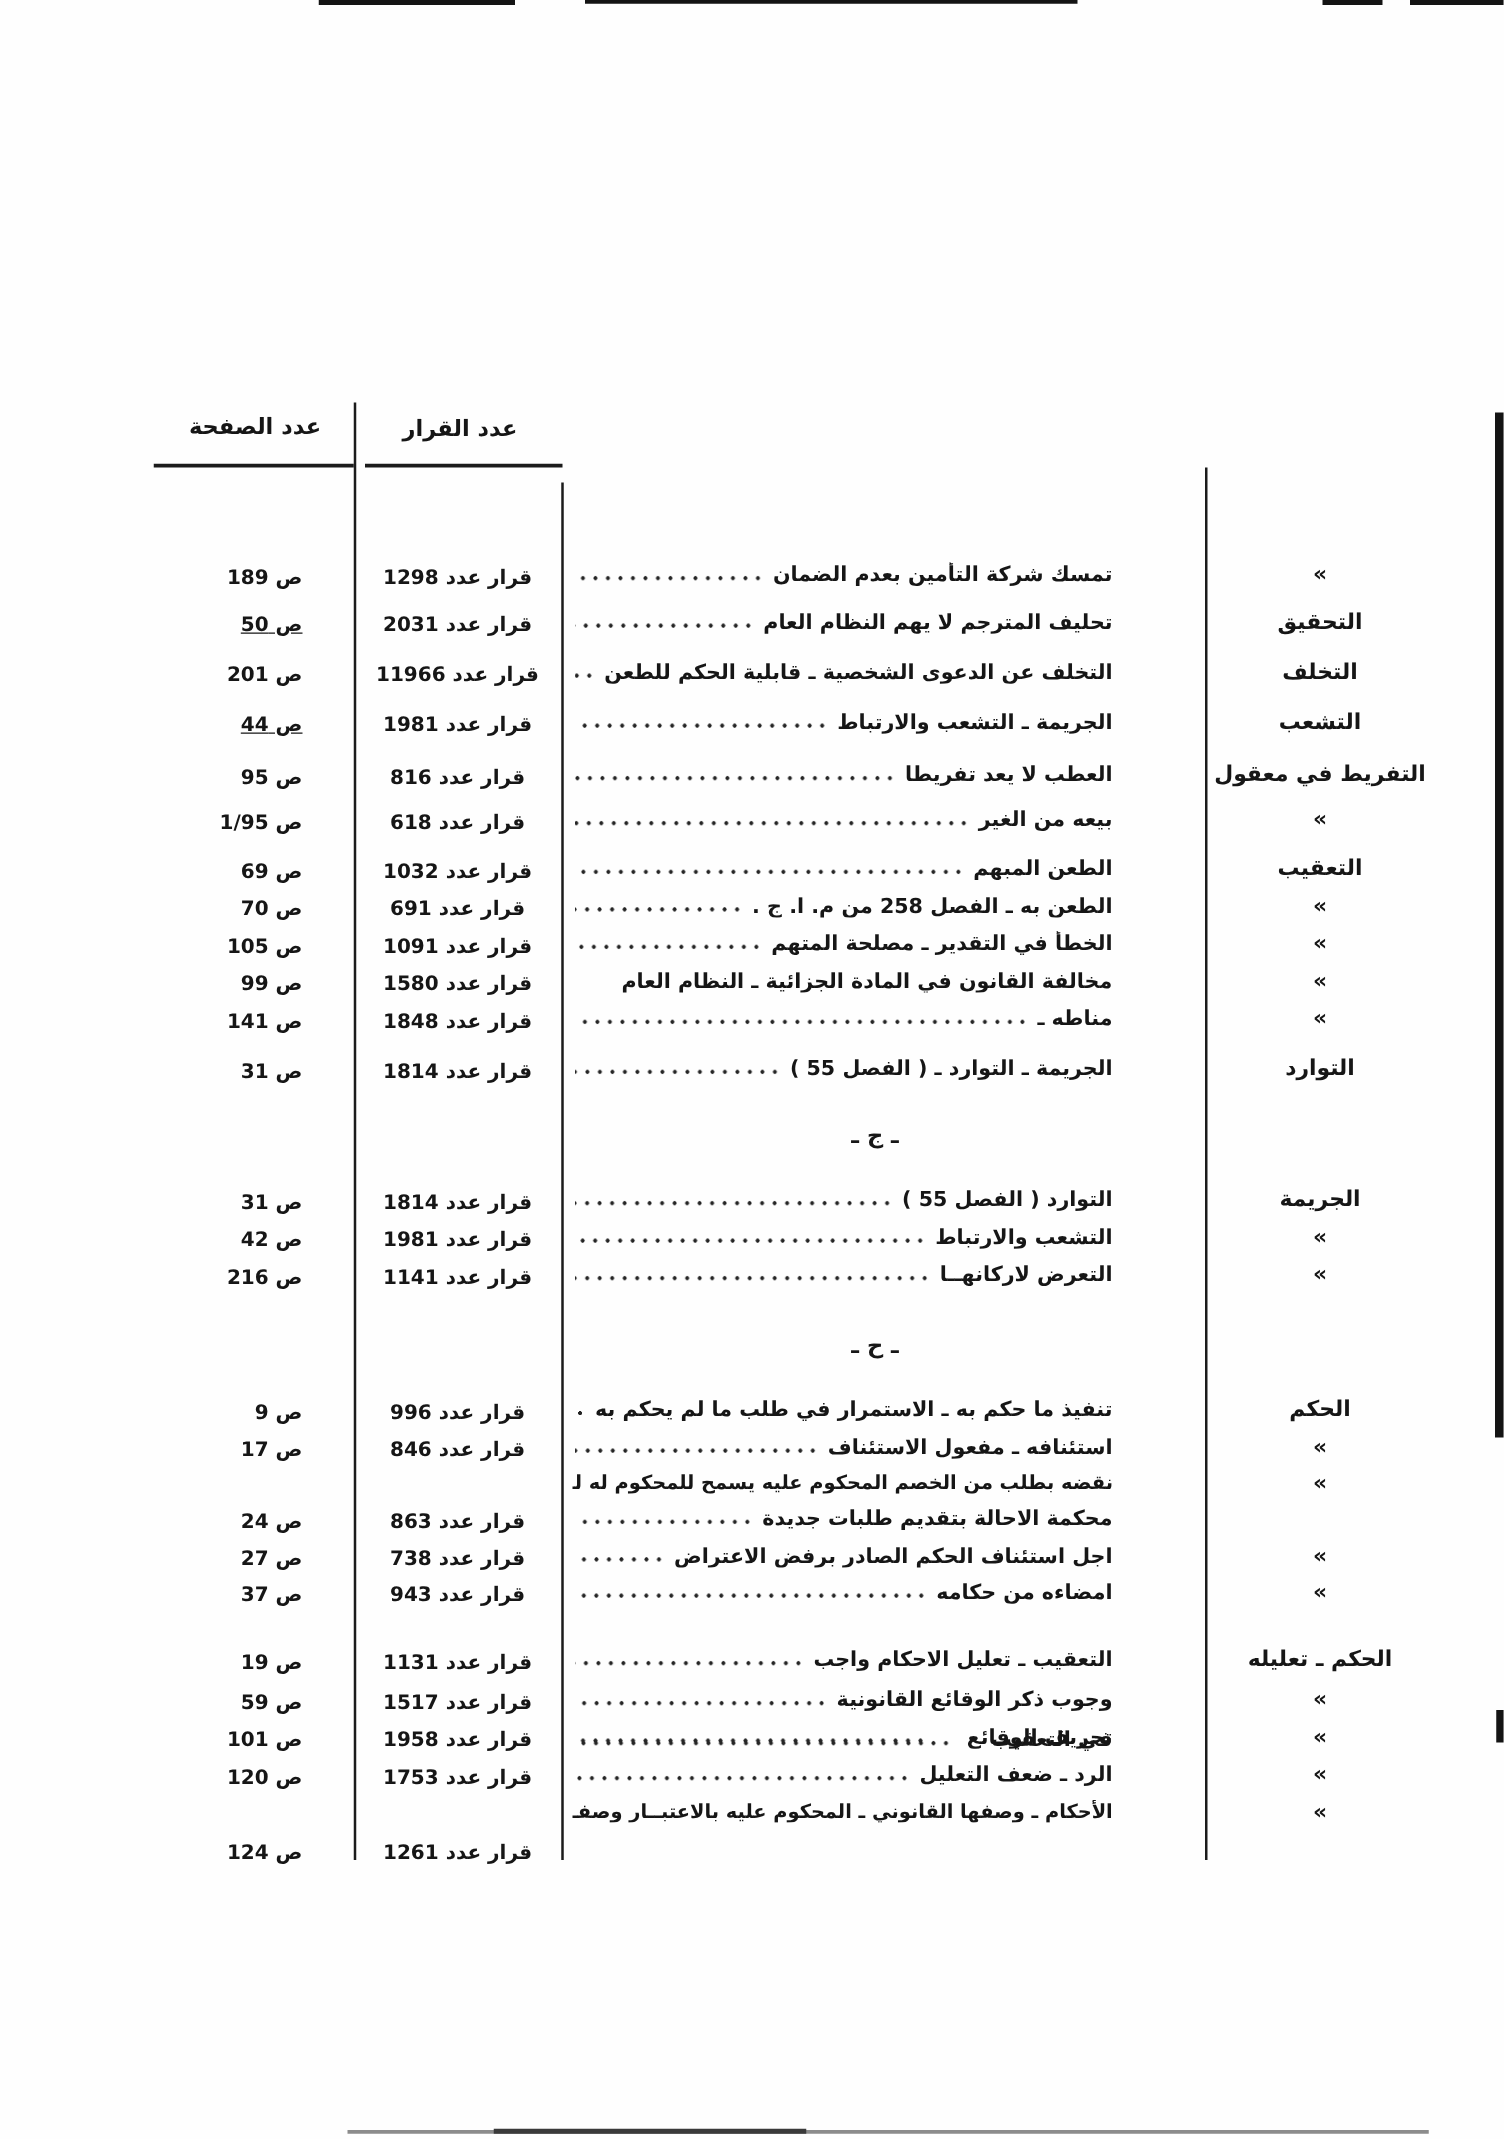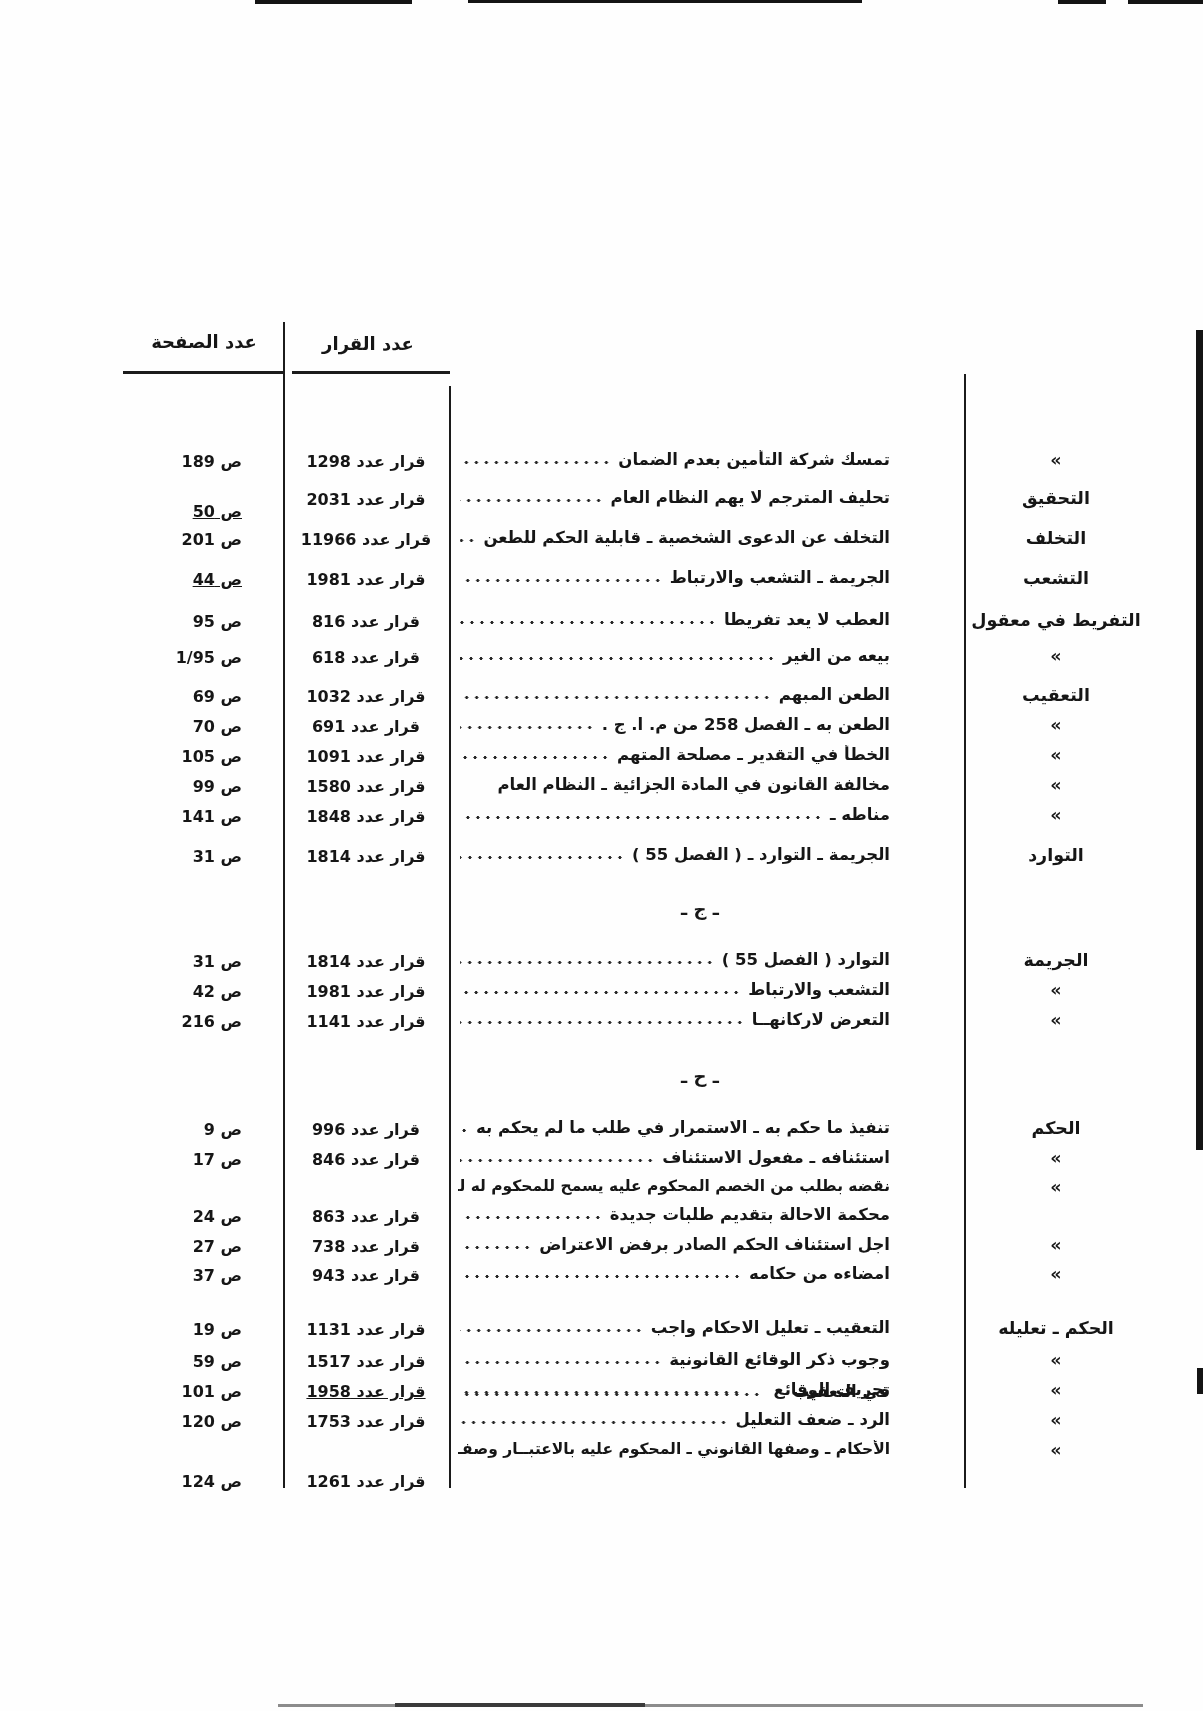--- a/index.html
+++ b/index.html
@@ -60,21 +60,21 @@
       <span class="leader"></span>
     </div>
     <div class="row-dec" style="top: 452px;">قرار عدد 1298</div>
     <div class="row-page" style="top: 452px;">ص 189</div>
     <div class="row-cat" style="top: 488px;">التحقيق</div>
     <div class="row-desc" style="top: 488px;">
       <span class="txt">تحليف المترجم لا يهم النظام العام</span>
       <span class="leader"></span>
     </div>
     <div class="row-dec" style="top: 490px;">قرار عدد 2031</div>
-    <div class="row-page" style="top: 502px; text-decoration: underline;">ص 50</div>
+    <div class="row-page" style="top: 490px; text-decoration: underline;">ص 50</div>
     <div class="row-cat" style="top: 528px;">التخلف</div>
     <div class="row-desc" style="top: 528px;">
       <span class="txt">التخلف عن الدعوى الشخصية ـ قابلية الحكم للطعن</span>
       <span class="leader"></span>
     </div>
     <div class="row-dec" style="top: 530px;">قرار عدد 11966</div>
     <div class="row-page" style="top: 530px;">ص 201</div>
     <div class="row-cat" style="top: 568px;">التشعب</div>
     <div class="row-desc" style="top: 568px;">
       <span class="txt">الجريمة ـ التشعب والارتباط</span>
@@ -211,21 +211,21 @@
       <span class="txt">وجوب ذكر الوقائع القانونية</span>
       <span class="leader"></span>
     </div>
     <div class="row-dec" style="top: 1352px;">قرار عدد 1517</div>
     <div class="row-page" style="top: 1352px;">ص 59</div>
     <div class="row-cat" style="top: 1380px;">»</div>
     <div class="row-desc" style="top: 1380px; gap: 25px;">
       <span class="txt">تحريف الوقائع</span>
       <span class="leader"></span>
     </div>
-    <div class="row-dec" style="top: 1382px; text-decoration: underline;">قرار عدد 1958</div>
+    <div class="row-dec" style="top: 1382px;">قرار عدد 1958</div>
     <div class="row-page" style="top: 1382px;">ص 101</div>
     <div class="row-cat" style="top: 1410px;">»</div>
     <div class="row-desc" style="top: 1410px;">
       <span class="txt">الرد ـ ضعف التعليل</span>
       <span class="leader"></span>
     </div>
     <div class="row-dec" style="top: 1412px;">قرار عدد 1753</div>
     <div class="row-page" style="top: 1412px;">ص 120</div>
     <div class="row-cat" style="top: 1440px;">»</div>
     <div class="row-desc long" style="top: 1440px;">

